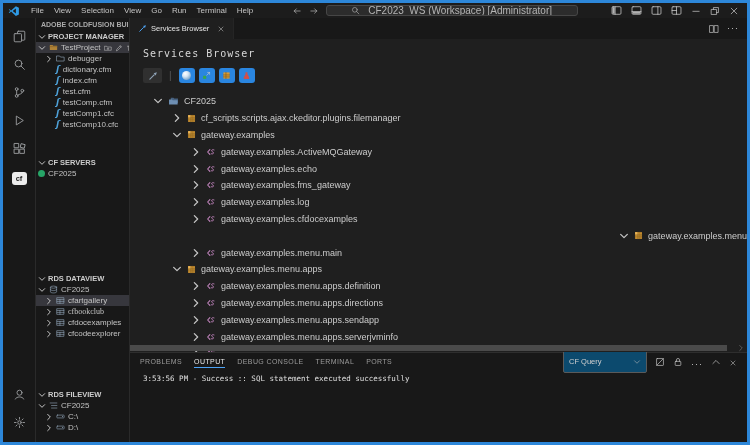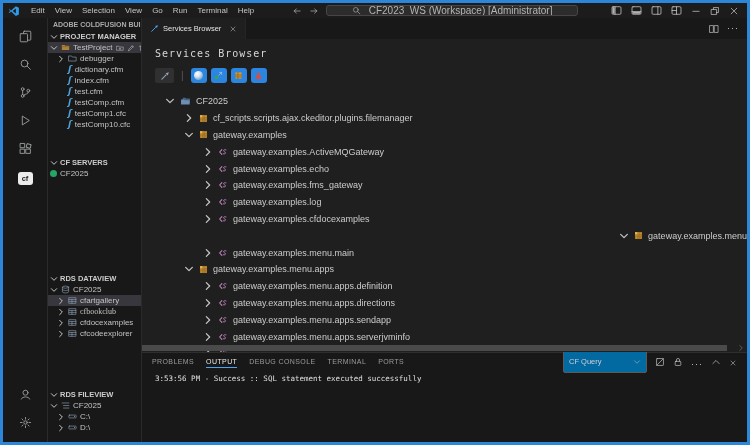--- a/index.html
+++ b/index.html
@@ -16,21 +16,21 @@
   .navarrow { display:flex; align-items:center; color:#b9b9b9; }
   .cmdcenter { width:252px; height:11px; background:#2c2c2c; border:1px solid #464646; border-radius:3px; display:flex; align-items:center; justify-content:center; gap:8px; font-size:10px; color:#b5b5b5; white-space:nowrap; overflow:hidden; }
   .cmdcenter .ic { display:flex; align-items:center; }
   .tb-right { display:flex; align-items:center; gap:9px; color:#cdcdcd; padding-right:3px; }
   .tb-right span { display:flex; align-items:center; }
 
   
   .bodyrow { flex:1; display:flex; min-height:0; }
 
   
-  .activitybar { width:45px; flex:none; background:#181818; border-right:1px solid #2a2a2a; display:flex; flex-direction:column; align-items:center; padding-top:6px; color:#9da0a2; }
+  .activitybar { width:33px; flex:none; background:#181818; border-right:1px solid #2a2a2a; display:flex; flex-direction:column; align-items:center; padding-top:6px; color:#9da0a2; }
   .ab-item { height:28px; width:100%; display:flex; align-items:center; justify-content:center; }
   .ab-bottom { margin-top:auto; width:100%; padding-bottom:4px; }
   .cf-badge { width:15px; height:13px; background:#ececec; color:#1f1f1f; border-radius:3px; font-size:7.5px; font-weight:bold; display:flex; align-items:center; justify-content:center; }
 
   
   .sidebar { width:94px; flex:none; background:#181818; border-right:1px solid #2a2a2a; display:flex; flex-direction:column; color:#c3c3c3; overflow:hidden; }
   .sidebar-title { height:13px; flex:none; display:flex; align-items:center; padding:0 5px; font-size:7px; font-weight:bold; color:#aaaaaa; white-space:nowrap; }
   .section { overflow:hidden; display:flex; flex-direction:column; }
   #sidebar-sections > .section:nth-child(1){ height:110px; }
   #sidebar-sections > .section:nth-child(2){ height:100px; }
@@ -75,37 +75,37 @@
   .harrow { position:absolute; right:2px; bottom:0; color:#8a8a8a; display:flex; align-items:center; }
 
   
   .panel { height:90px; flex:none; background:#181818; border-top:1px solid #2e2e2e; display:flex; flex-direction:column; }
   .panel-header { height:17px; flex:none; display:flex; align-items:center; padding:0 10px; }
   .panel-tabs { display:flex; gap:12px; font-size:7px; letter-spacing:.4px; color:#9b9b9b; }
   .panel-tab { padding:3px 0 2px 0; cursor:default; }
   .panel-tab.active { color:#eaeaea; border-bottom:1px solid #4da3f5; }
   .panel-right { margin-left:auto; display:flex; align-items:center; gap:8px; color:#c6c6c6; }
   .panel-right > span { display:flex; align-items:center; }
-  .cfselect { width:84px; height:23px; background:#0369a1; border:1px solid #5a5a5a; border-radius:2px; display:flex; align-items:center; padding:0 5px; font-size:7.5px; color:#d0d0d0; gap:3px;text-align:center; }
+  .cfselect { width:84px; height:23px; background:#0c4a6e; border:1px solid #5a5a5a; border-radius:2px; display:flex; align-items:center; padding:0 5px; font-size:7.5px; color:#d0d0d0; gap:3px;text-align:center; }
   .cfselect .chev { margin-left:auto; display:flex; align-items:center; color:#bdbdbd; }
   .panel-output { font-family:"DejaVu Sans Mono",monospace; font-size:7.5px; color:#e0e0e0; padding:4px 0 0 13px; white-space:nowrap; }
 </style>
 </head>
 <body>
 
 <div class="window">
 
   <div class="titlebar">
     <span class="logo">
         <svg width="12" height="12" viewBox="0 0 16 16" fill="none" stroke="currentColor" stroke-width="1.1" stroke-linecap="round" stroke-linejoin="round" xmlns="http://www.w3.org/2000/svg">
           <path d="M10.5 1.5L4.2 7.2 2 5.5l-1 .8 2.4 1.7L1 9.7l1 .8 2.2-1.7 6.3 5.7 4-1.9v-9zM10.5 4.8v6.4L6.2 8z" fill="#2f9be6" stroke="none"></path>
         </svg>
       </span>
     <div class="menubar" id="menubar">
-        <span class="menu-item">Edit</span>
+        <span class="menu-item">File</span>
         <span class="menu-item">View</span>
         <span class="menu-item">Selection</span>
         <span class="menu-item">View</span>
         <span class="menu-item">Go</span>
         <span class="menu-item">Run</span>
         <span class="menu-item">Terminal</span>
         <span class="menu-item">Help</span>
       </div>
     <div class="tb-center">
       <span class="navarrow">

